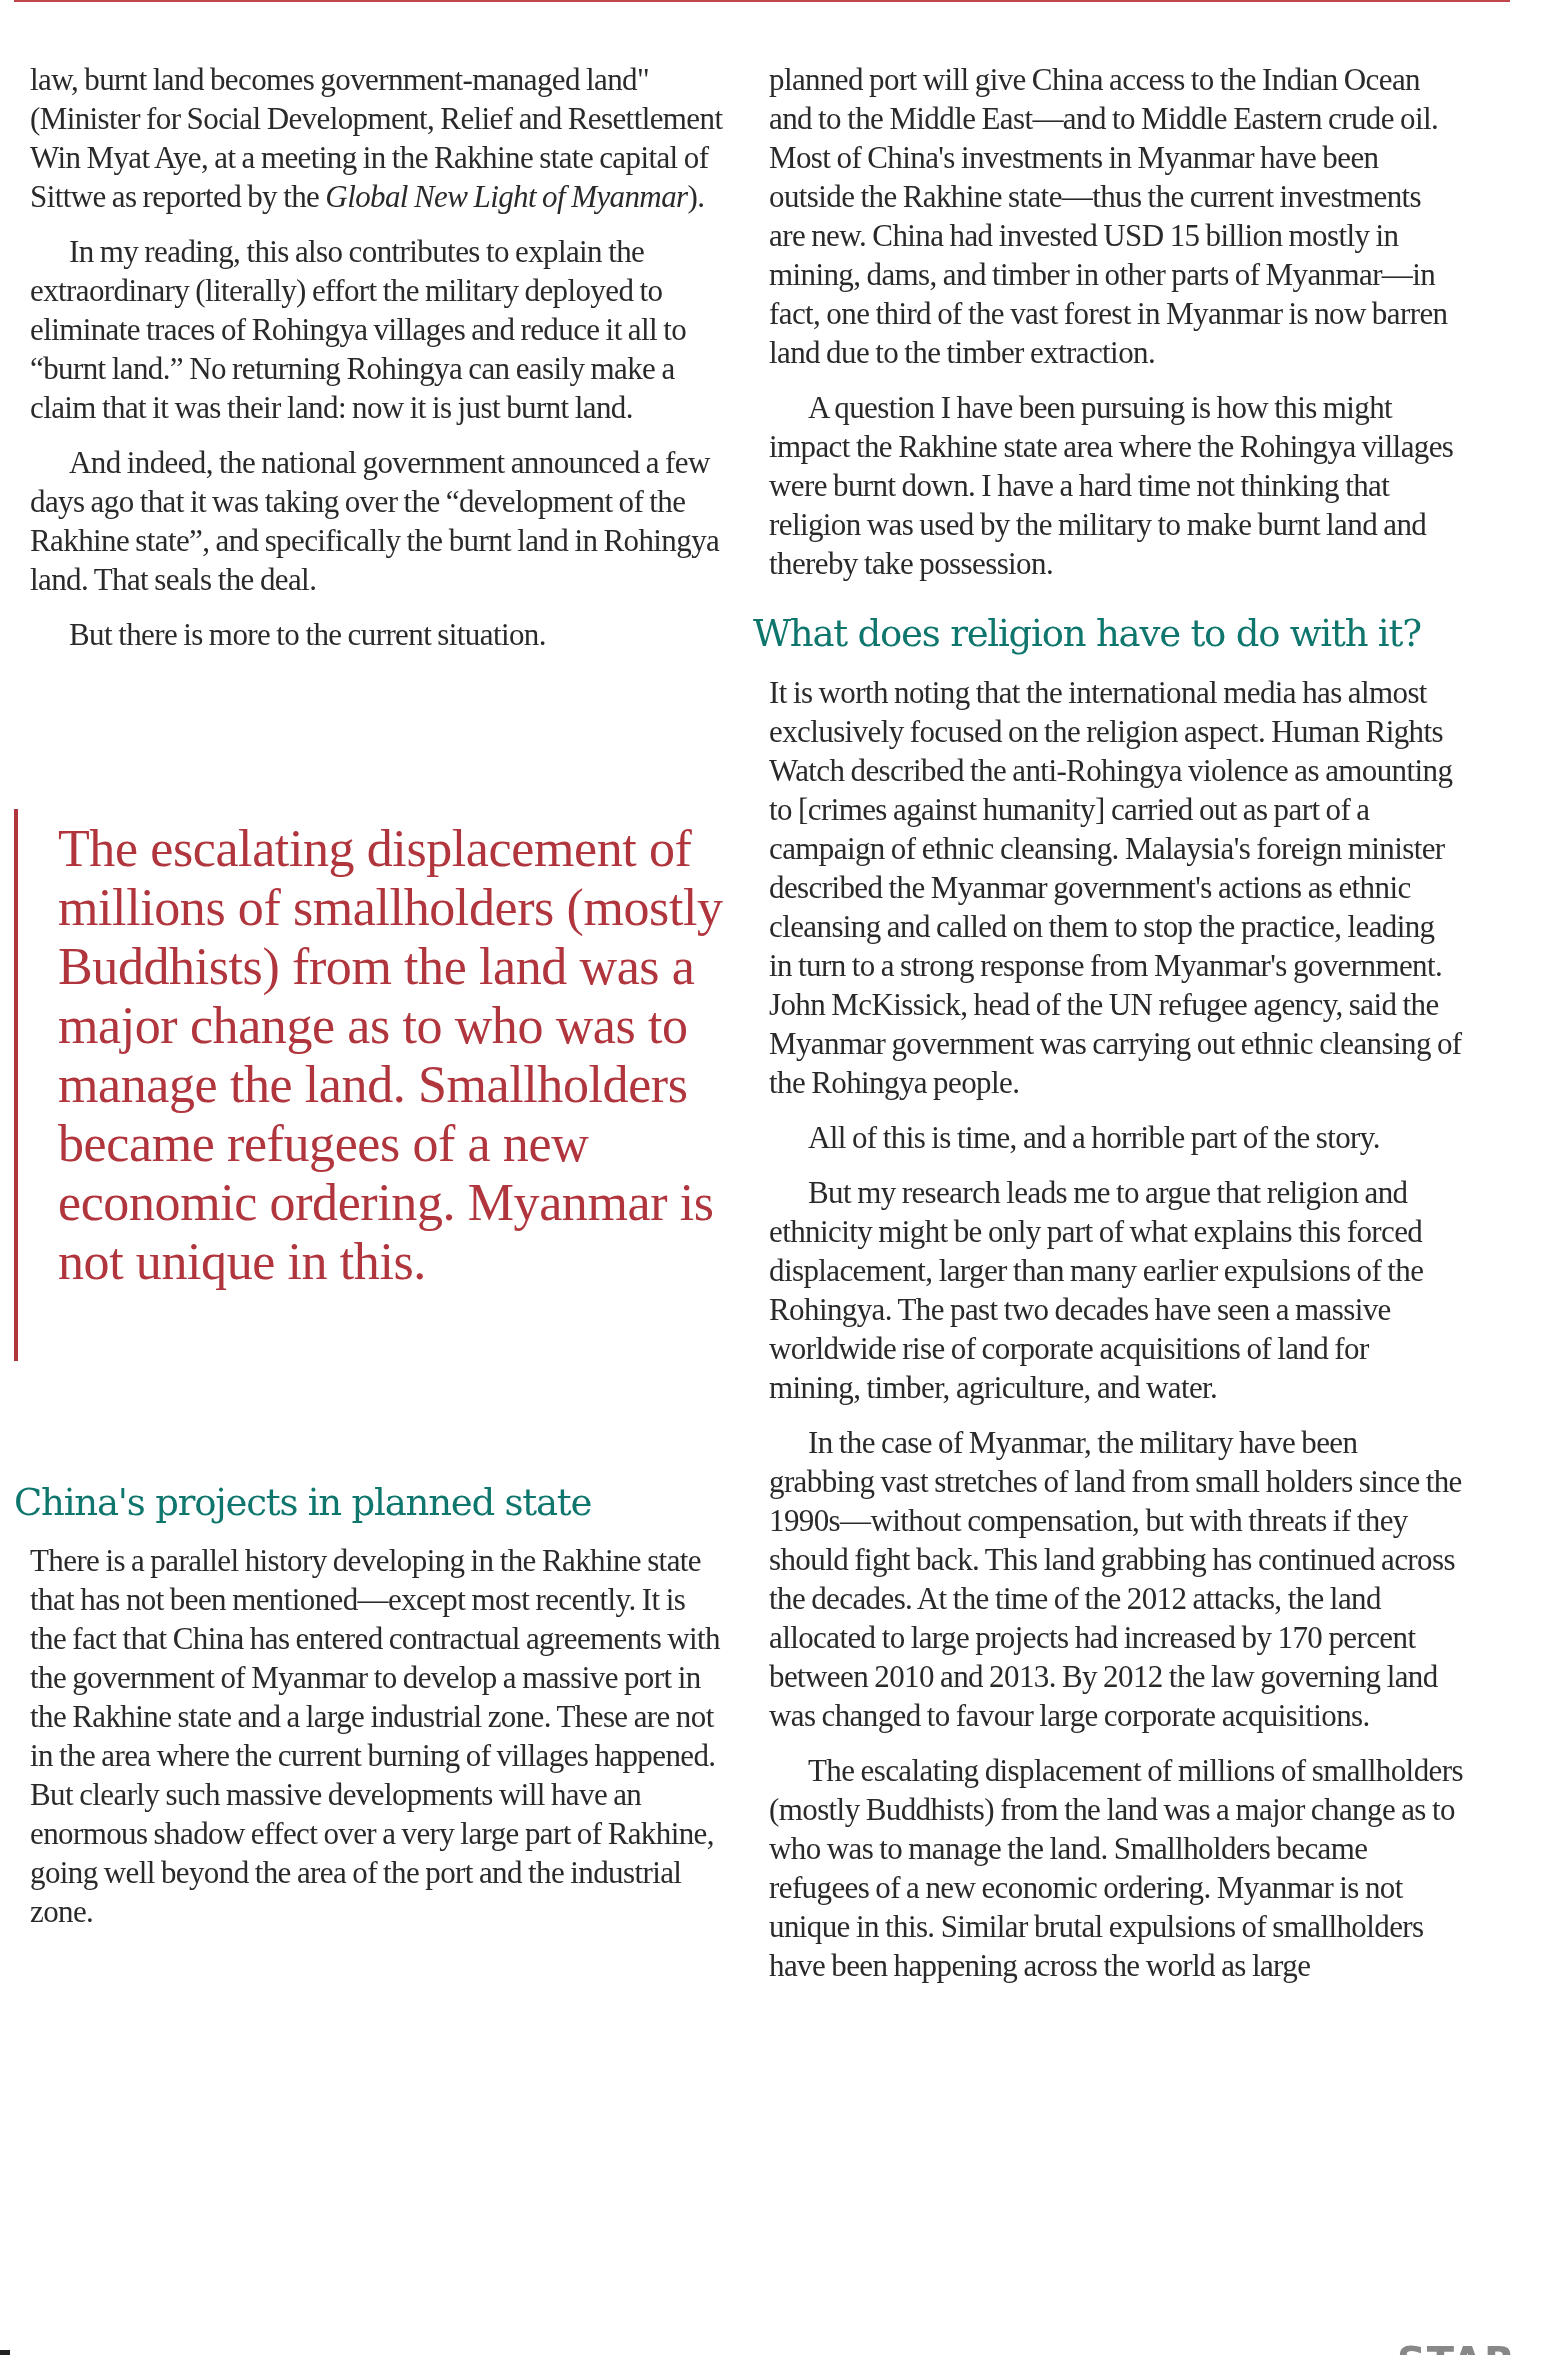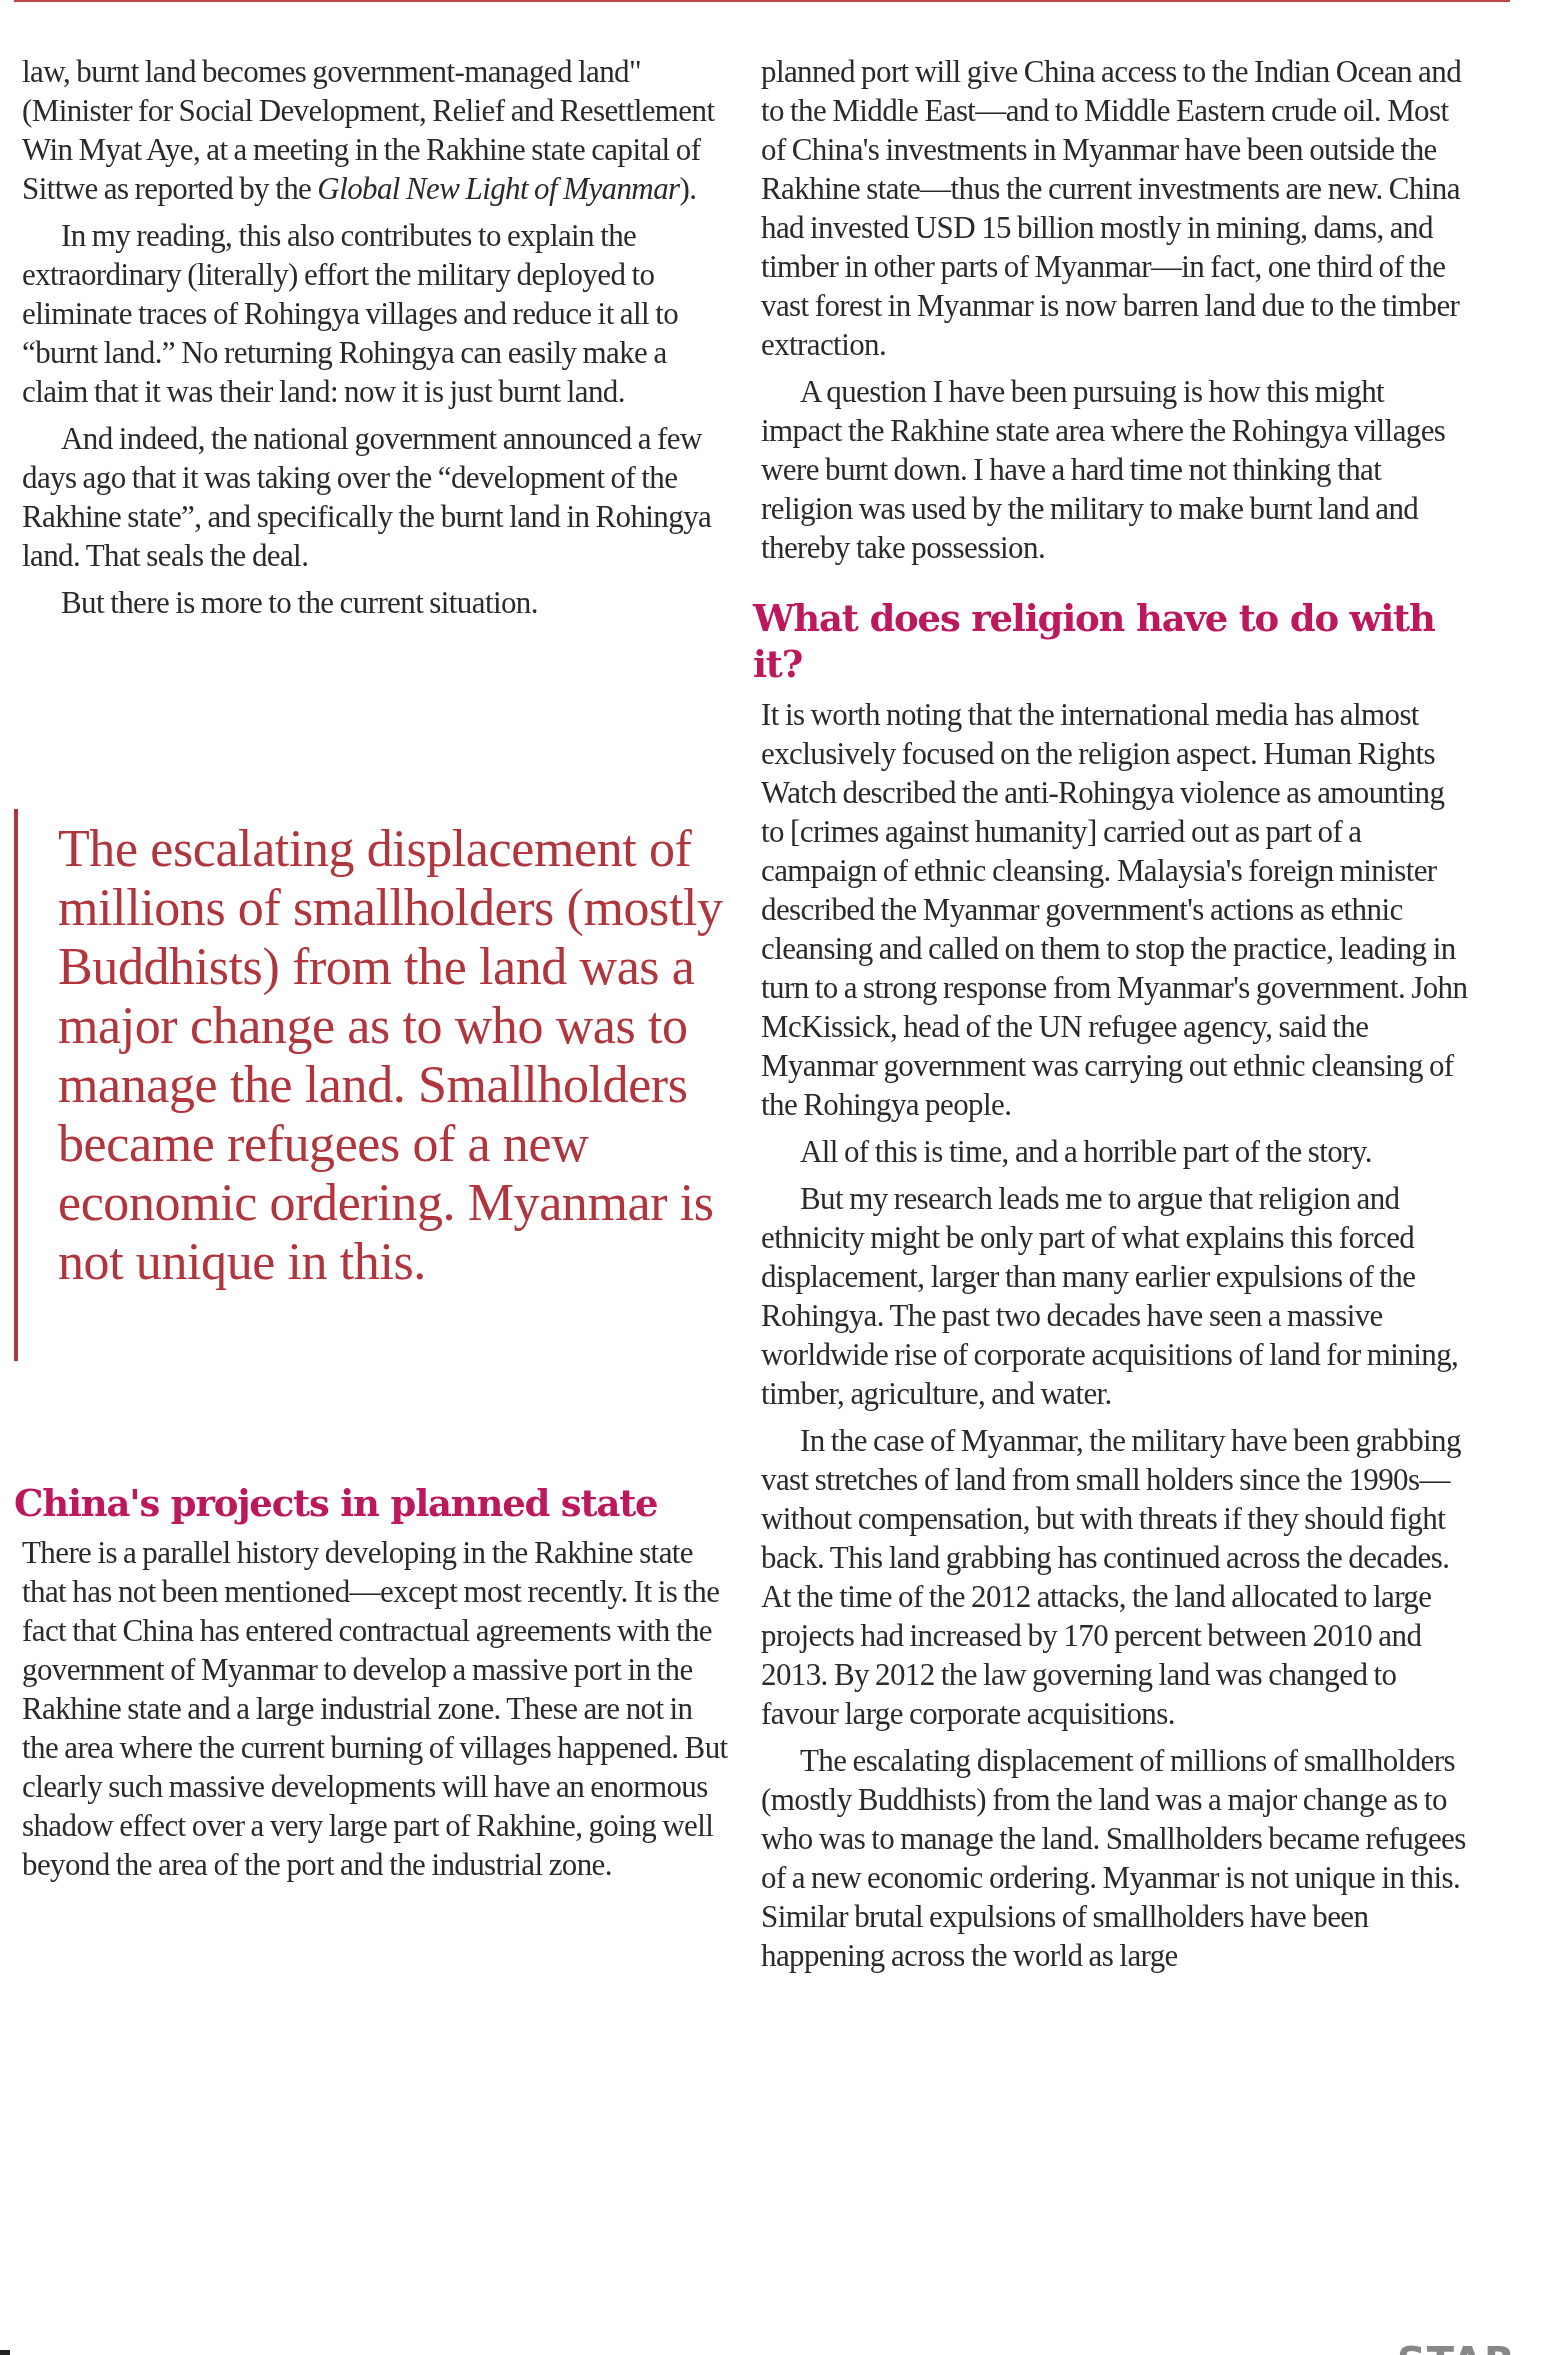--- a/index.html
+++ b/index.html
@@ -33,21 +33,21 @@
     }
     .col-right {
       left: 753px;
       width: 726px;
     }
     .body-text {
       font-size: 31px;
       line-height: 39px;
       letter-spacing: -0.6px;
       word-spacing: -1px;
-      margin: 8px;
+      margin: 16px;
     }
     .body-text.indent {
       text-indent: 39px;
     }
     .body-text em {
       font-style: italic;
     }
     .pull-quote {
       position: absolute;
       left: 14px;
@@ -61,26 +61,26 @@
     .pull-quote-text {
       color: #b0353d;
       font-size: 52px;
       line-height: 59px;
       letter-spacing: -0.4px;
       margin: 0;
       padding-top: 10px;
     }
     .section-heading {
       font-family: "DejaVu Serif", "Liberation Serif", serif;
-      font-weight: bold;
+      font-weight: normal;
       font-size: 37px;
       line-height: 44px;
       letter-spacing: -1.2px;
       margin: 0;
-      color: #be185d;
+      color: #0f766e;
     }
     .section-left {
       position: absolute;
       left: 14px;
       top: 1481px;
       width: 726px;
     }
     .right-heading {
       margin-top: 28px;
       margin-bottom: 0;

